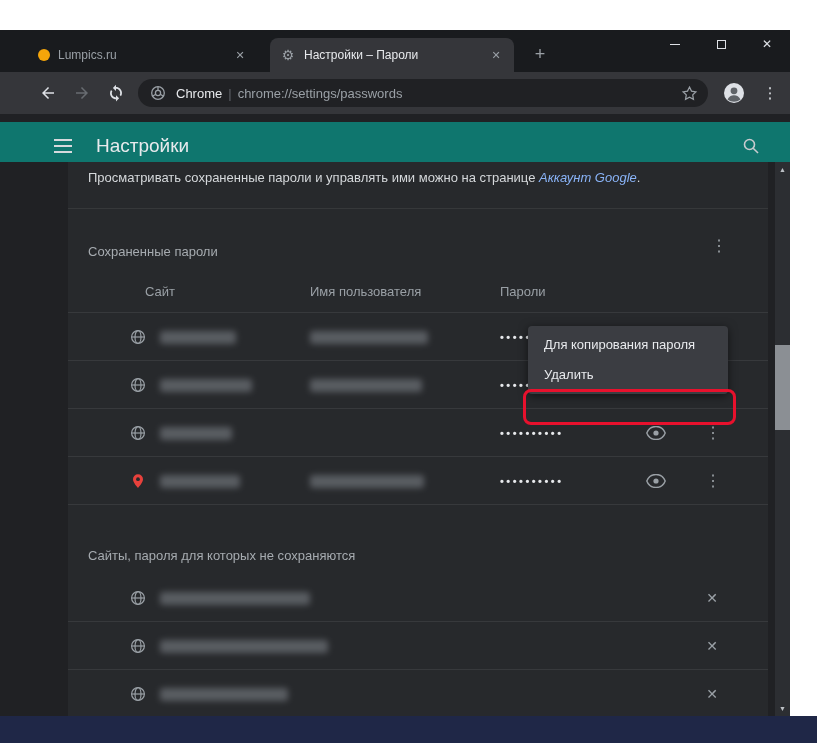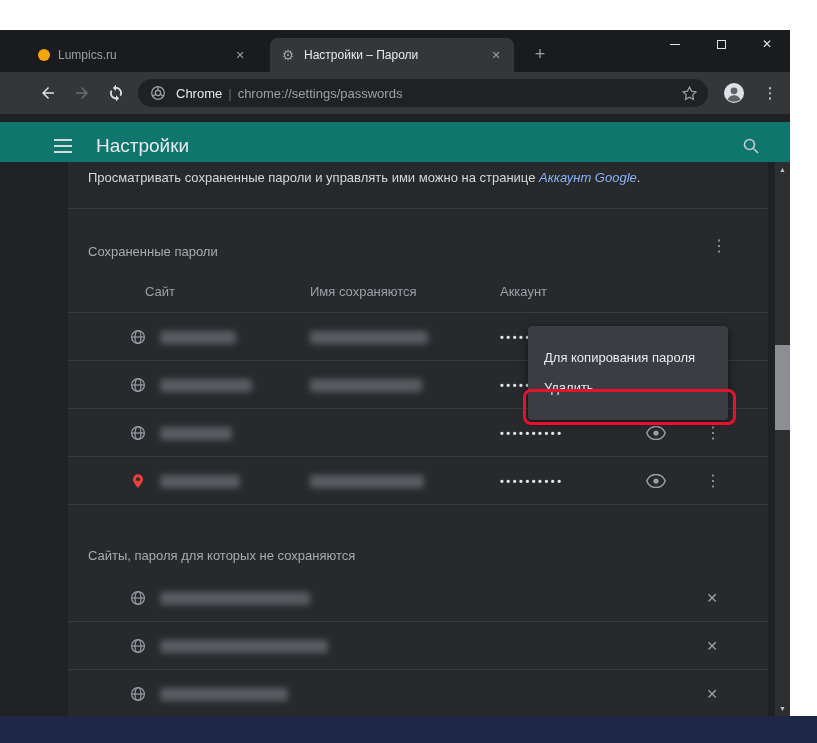--- a/index.html
+++ b/index.html
@@ -84,21 +84,21 @@
              font-size:16px; color:#9aa0a6; }
 
   .sec2-head { position:absolute; left:20px; top:386px; font-size:13px; color:#a6abb0; }
   #never-rows { position:absolute; left:0; right:0; top:412px; }
   .nrow { position:relative; height:48px; border-bottom:1px solid rgba(255,255,255,0.08); }
   .clearx { position:absolute; left:634px; top:0; width:20px; line-height:48px; text-align:center;
             font-size:14px; color:#9aa0a6; }
 
   
   .ctx-menu { position:absolute; left:528px; top:164px; width:200px; background:#3b3d42;
-              border-radius:4px; padding:17px 0; box-shadow:0 2px 10px rgba(0,0,0,0.55); z-index:5; }
+              border-radius:4px; padding:4px 0; box-shadow:0 2px 10px rgba(0,0,0,0.55); z-index:5; }
   .ctx-item { height:30px; line-height:30px; padding-left:16px; font-size:13px; color:#e8eaed;
               white-space:nowrap; cursor:default; }
   .red-highlight { position:absolute; left:-5px; right:-8px; top:63px; height:36px;
                    border:3px solid var(--highlight-red,#e8112d); border-radius:8px; pointer-events:none; }
 
   
   .scrollbar { position:absolute; right:0; top:0; bottom:0; width:15px; background:#2c2e32; z-index:6; }
   .sb-btn { position:absolute; left:0; right:0; height:15px; text-align:center; font-size:7px;
             line-height:15px; color:#bcc0c5; }
   .sb-up{top:0} .sb-down{bottom:0}
@@ -191,22 +191,22 @@
   <div class="content">
     <div class="card">
       <div class="intro"><span>Просматривать сохраненные пароли и управлять ими можно на странице </span><a href="#">Аккаунт Google</a><span>.</span></div>
       <div class="divider1"></div>
 
       <div class="sec-head">Сохраненные пароли</div>
       <div class="sec-more">⋮</div>
 
       <div class="cols">
         <span class="col-site">Сайт</span>
-        <span class="col-user">Имя сохраняются</span>
-        <span class="col-pass">Аккаунт</span>
+        <span class="col-user">Имя пользователя</span>
+        <span class="col-pass">Пароли</span>
       </div>
 
       <div id="saved-rows">
           <div class="prow">
     <span class="fav fav-globe">
       <svg width="16" height="16" viewBox="0 0 16 16" fill="none" stroke="#9aa0a6" stroke-width="1.2">
         <circle cx="8" cy="8" r="6.4"></circle>
                 <path d="M1.6 8h12.8"></path>
                 <ellipse cx="8" cy="8" rx="3" ry="6.4"></ellipse>
       </svg>

